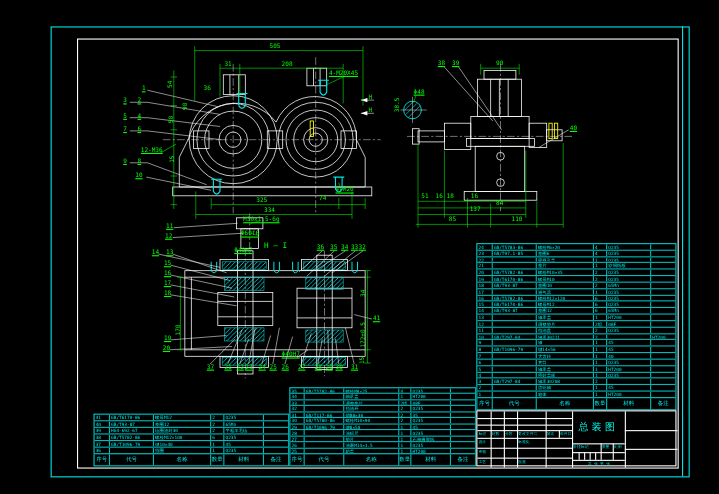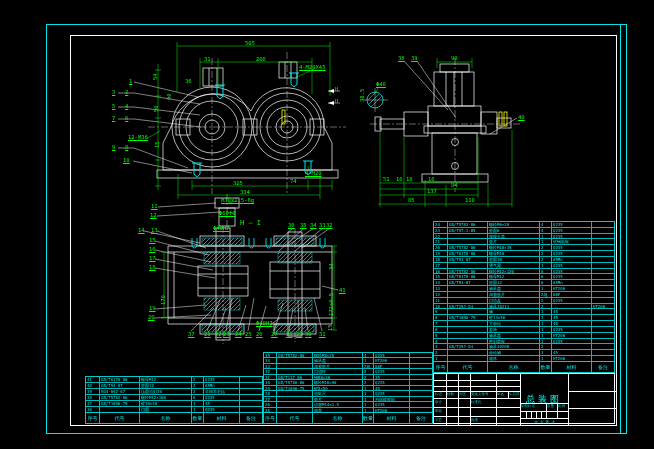--- a/index.html
+++ b/index.html
@@ -26,21 +26,21 @@
   .bom-head span:first-child{border-left:none;}
   .cols-r{grid-template-columns:13px 40px 52px 12px 40px auto;}
   .cols-m{grid-template-columns:12px 36px 50px 11px 36px auto;}
   .cols-l{grid-template-columns:13px 40px 52px 12px 36px auto;}
   
   .tb{position:absolute;border:1px solid #fff;box-sizing:border-box;color:#00eeee;background:#000;}
   .tb .hl{position:absolute;height:1px;background:#fff;}
   .tb .vl{position:absolute;width:1px;background:#fff;}
   .tb .lbl{position:absolute;font-size:3.5px;line-height:1.2;overflow:hidden;white-space:nowrap;color:#00dddd;}
   .tb .title{position:absolute;font-size:9px;color:#00ffee;display:flex;align-items:center;
-             justify-content:center;letter-spacing:3px;margin-top:11px;}
+             justify-content:center;letter-spacing:3px;}
 </style>
 </head>
 <body>
 
 <div class="canvas">
 
   <div class="frame-cyan" style="left:46px;top:24px;width:579px;height:408px;"></div>
   <div class="vline-cyan" style="left:620px;top:24px;height:409px;"></div>
   <div class="frame-white" style="left:70px;top:35px;width:545px;height:389px;"></div>
 

